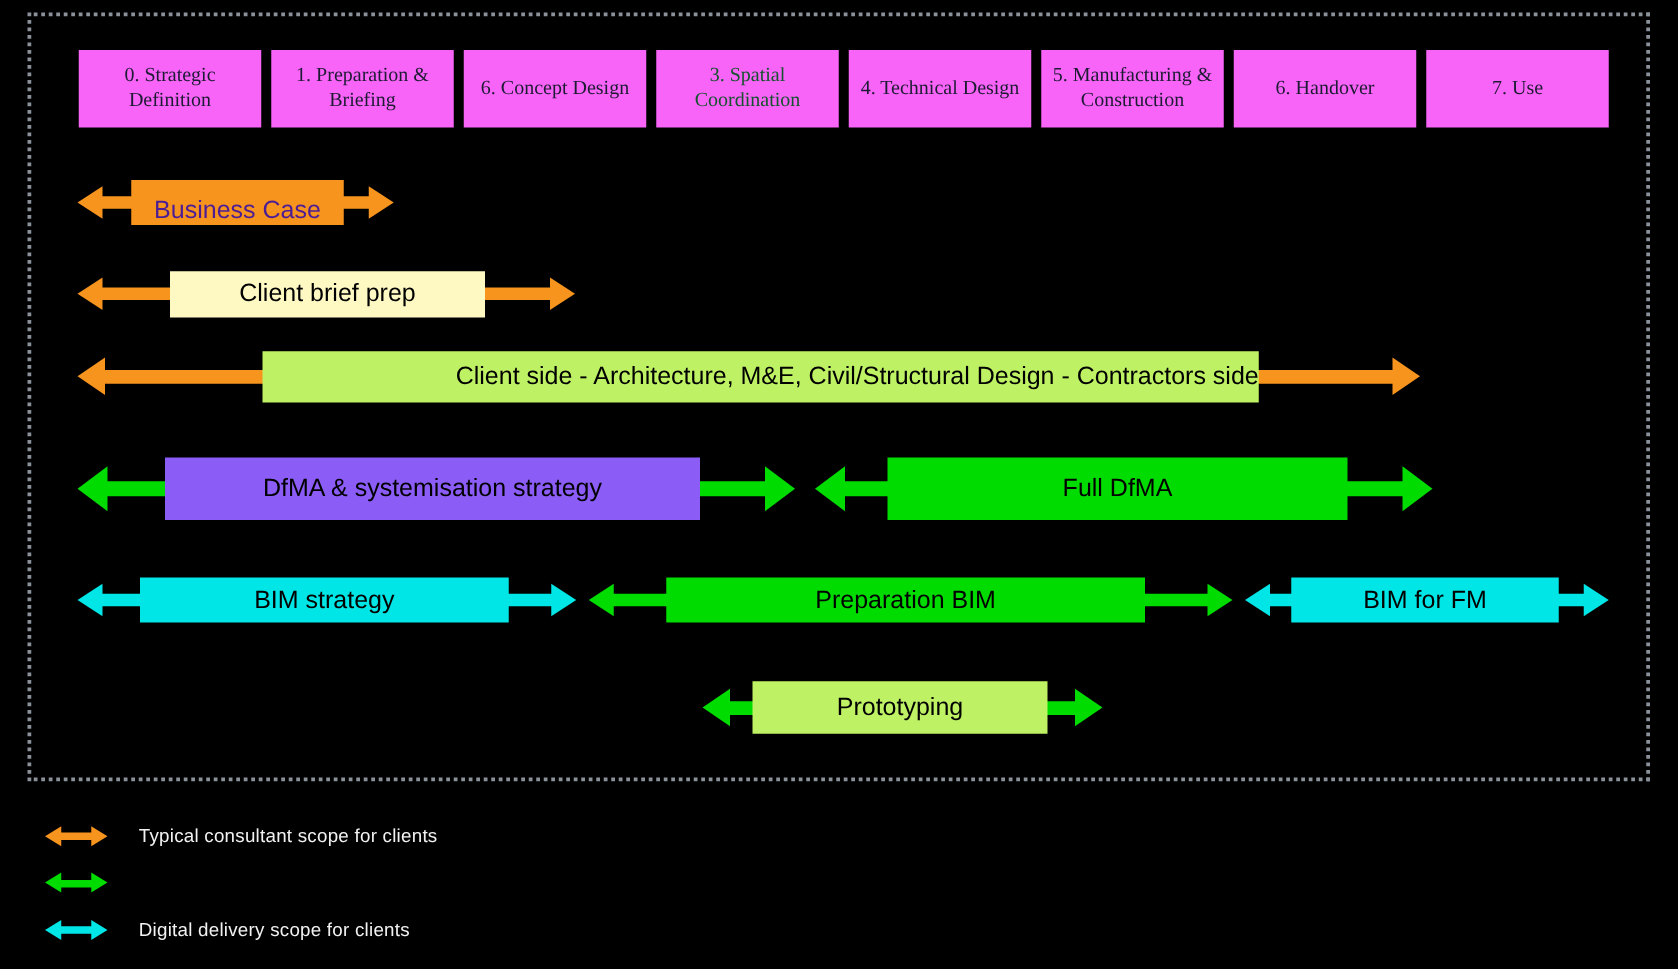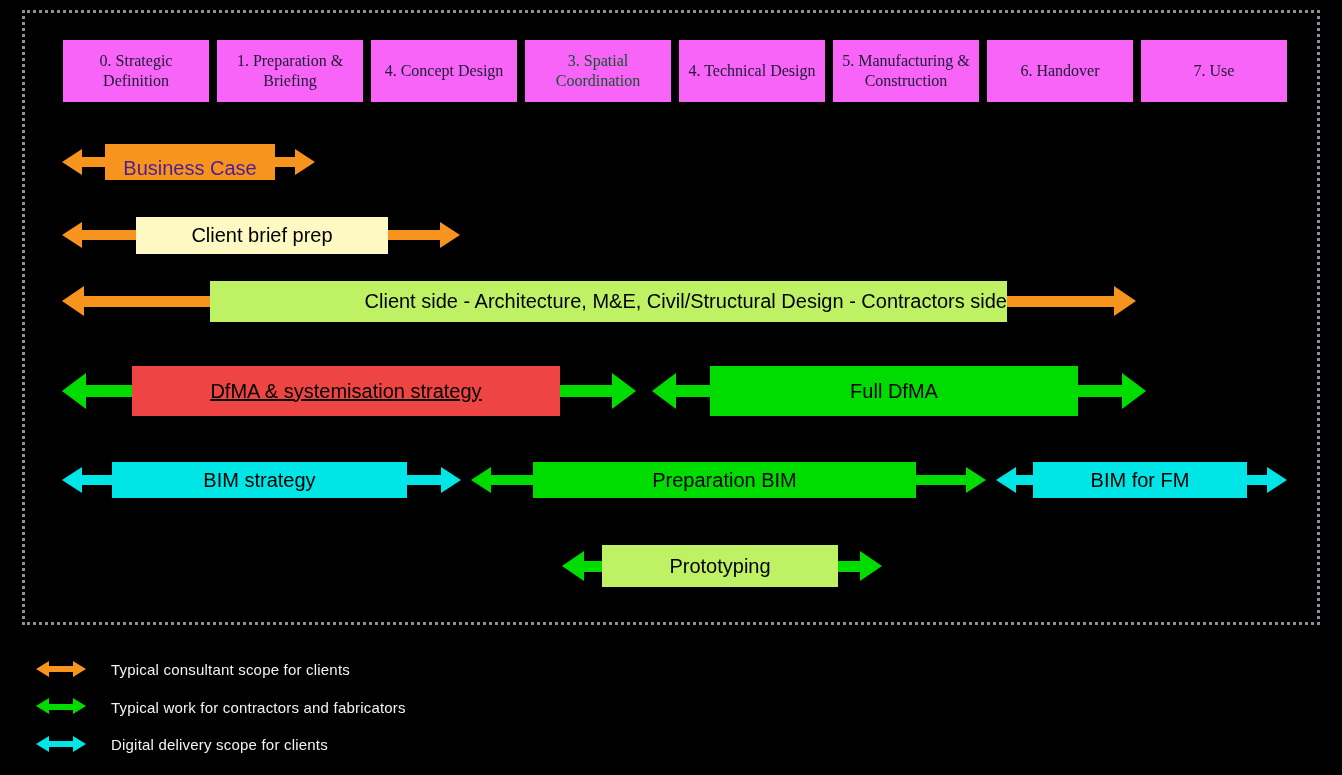--- a/index.html
+++ b/index.html
@@ -37,21 +37,21 @@
 <div class="canvas" style="background: rgb(0, 0, 0);">
   <div class="frame" style="border-color: rgb(138, 145, 155);"></div>
   <div>
       <div class="stage" style="left: 63px; background: rgb(248, 99, 248); color: rgb(28, 27, 51);">
         <span>0. Strategic Definition</span>
       </div>
       <div class="stage" style="left: 217px; background: rgb(248, 99, 248); color: rgb(28, 27, 51);">
         <span>1. Preparation &amp; Briefing</span>
       </div>
       <div class="stage" style="left: 371px; background: rgb(248, 99, 248); color: rgb(28, 27, 51);">
-        <span>4. Concept Design</span>
+        <span>6. Concept Design</span>
       </div>
       <div class="stage" style="left: 525px; background: rgb(248, 99, 248); color: #14532d;">
         <span>3. Spatial Coordination</span>
       </div>
       <div class="stage" style="left: 679px; background: rgb(248, 99, 248); color: rgb(28, 27, 51);">
         <span>4. Technical Design</span>
       </div>
       <div class="stage" style="left: 833px; background: rgb(248, 99, 248); color: rgb(28, 27, 51);">
         <span>5. Manufacturing &amp; Construction</span>
       </div>
@@ -77,21 +77,21 @@
       </div>
       <div class="shaft" style="left: 82px; top: 295.5px; width: 1034px; height: 11px; background: rgb(247, 148, 30);"></div>
       <div class="head" style="left: 62px; top: 286px; border-top: 15px solid transparent; border-bottom: 15px solid transparent; border-right: 22px solid rgb(247, 148, 30);"></div>
       <div class="head" style="left: 1114px; top: 286px; border-top: 15px solid transparent; border-bottom: 15px solid transparent; border-left: 22px solid rgb(247, 148, 30);"></div>
       <div class="bar-rect" style="left: 210px; top: 280.5px; width: 797px; height: 41px; background: #bef264; color: rgb(0, 0, 0); justify-content: flex-end;">
         <span>Client side - Architecture, M&amp;E, Civil/Structural Design - Contractors side</span>
       </div>
       <div class="shaft" style="left: 84px; top: 385px; width: 530px; height: 12px; background: rgb(0, 220, 0);"></div>
       <div class="head" style="left: 62px; top: 373px; border-top: 18px solid transparent; border-bottom: 18px solid transparent; border-right: 24px solid rgb(0, 220, 0);"></div>
       <div class="head" style="left: 612px; top: 373px; border-top: 18px solid transparent; border-bottom: 18px solid transparent; border-left: 24px solid rgb(0, 220, 0);"></div>
-      <div class="bar-rect" style="left: 132px; top: 366px; width: 428px; height: 50px; background: #ef4444; color: rgb(0, 0, 0); text-decoration: underline;">
+      <div class="bar-rect" style="left: 132px; top: 366px; width: 428px; height: 50px; background: #8b5cf6; color: rgb(0, 0, 0);">
         <span>DfMA &amp; systemisation strategy</span>
       </div>
       <div class="shaft" style="left: 674px; top: 385px; width: 450px; height: 12px; background: rgb(0, 220, 0);"></div>
       <div class="head" style="left: 652px; top: 373px; border-top: 18px solid transparent; border-bottom: 18px solid transparent; border-right: 24px solid rgb(0, 220, 0);"></div>
       <div class="head" style="left: 1122px; top: 373px; border-top: 18px solid transparent; border-bottom: 18px solid transparent; border-left: 24px solid rgb(0, 220, 0);"></div>
       <div class="bar-rect" style="left: 710px; top: 366px; width: 368px; height: 50px; background: rgb(0, 220, 0); color: rgb(0, 0, 0);">
         <span>Full DfMA</span>
       </div>
       <div class="shaft" style="left: 80px; top: 475px; width: 363px; height: 10px; background: rgb(0, 229, 229);"></div>
       <div class="head" style="left: 62px; top: 466.5px; border-top: 13.5px solid transparent; border-bottom: 13.5px solid transparent; border-right: 20px solid rgb(0, 229, 229);"></div>
@@ -126,21 +126,20 @@
           <div class="head" style="left: 37px; top: 6.5px; border-top: 8.5px solid transparent; border-bottom: 8.5px solid transparent; border-left: 13px solid rgb(247, 148, 30);"></div>
         </div>
         <span class="legend-label" style="color: rgb(242, 242, 242);">Typical consultant scope for clients</span>
       </div>
       <div class="legend-row" style="left: 36px; top: 691.5px; width: 600px;">
         <div class="legend-arrow">
           <div class="shaft" style="left: 12px; top: 12px; width: 26px; height: 6px; background: rgb(0, 220, 0);"></div>
           <div class="head" style="left: 0px; top: 6.5px; border-top: 8.5px solid transparent; border-bottom: 8.5px solid transparent; border-right: 13px solid rgb(0, 220, 0);"></div>
           <div class="head" style="left: 37px; top: 6.5px; border-top: 8.5px solid transparent; border-bottom: 8.5px solid transparent; border-left: 13px solid rgb(0, 220, 0);"></div>
         </div>
-        <span class="legend-label" style="color: rgb(242, 242, 242);">Typical work for contractors and fabricators</span>
       </div>
       <div class="legend-row" style="left: 36px; top: 729px; width: 600px;">
         <div class="legend-arrow">
           <div class="shaft" style="left: 12px; top: 12px; width: 26px; height: 6px; background: rgb(0, 229, 229);"></div>
           <div class="head" style="left: 0px; top: 6.5px; border-top: 8.5px solid transparent; border-bottom: 8.5px solid transparent; border-right: 13px solid rgb(0, 229, 229);"></div>
           <div class="head" style="left: 37px; top: 6.5px; border-top: 8.5px solid transparent; border-bottom: 8.5px solid transparent; border-left: 13px solid rgb(0, 229, 229);"></div>
         </div>
         <span class="legend-label" style="color: rgb(242, 242, 242);">Digital delivery scope for clients</span>
       </div>
     </div>

